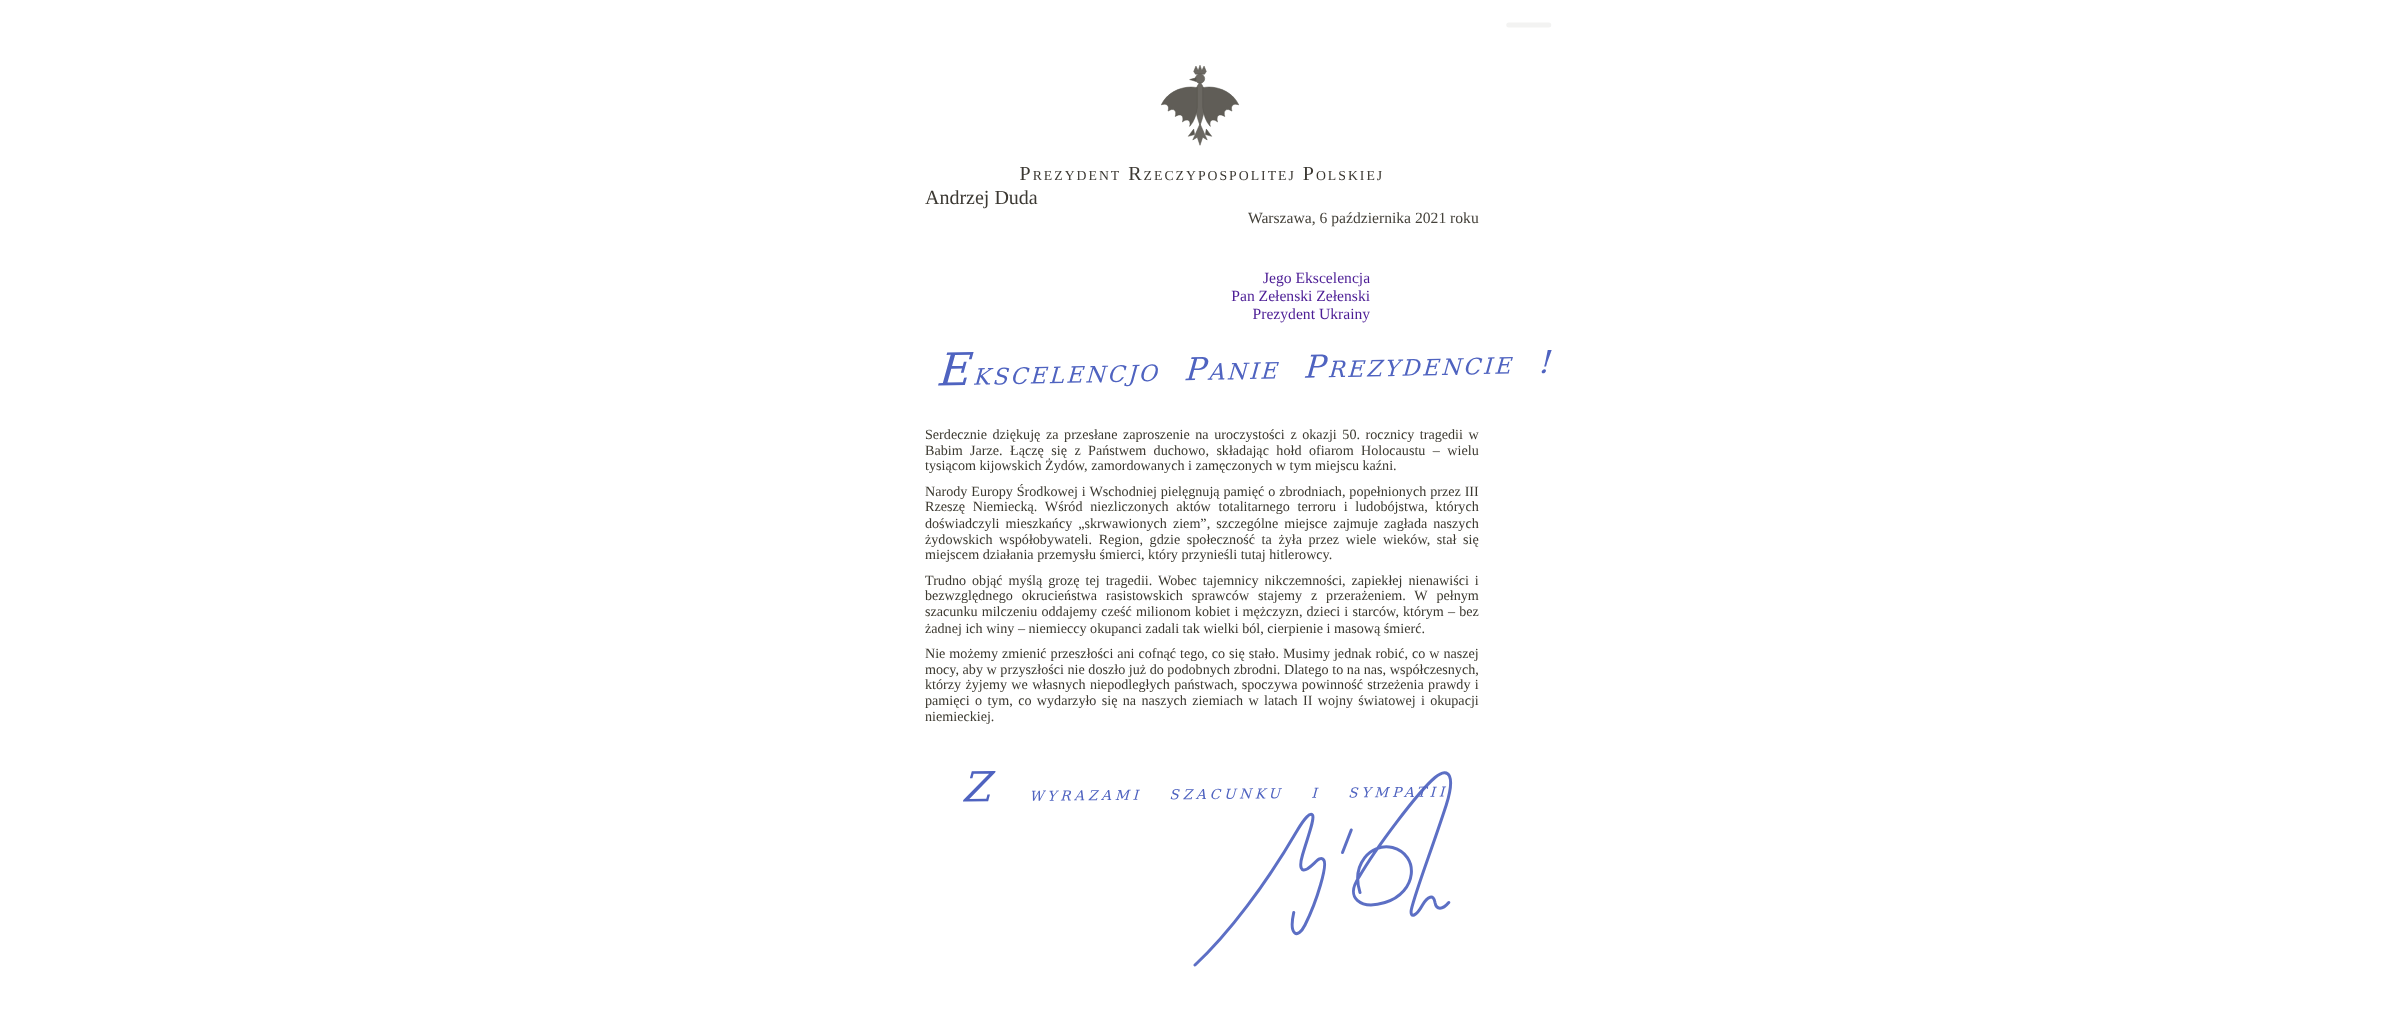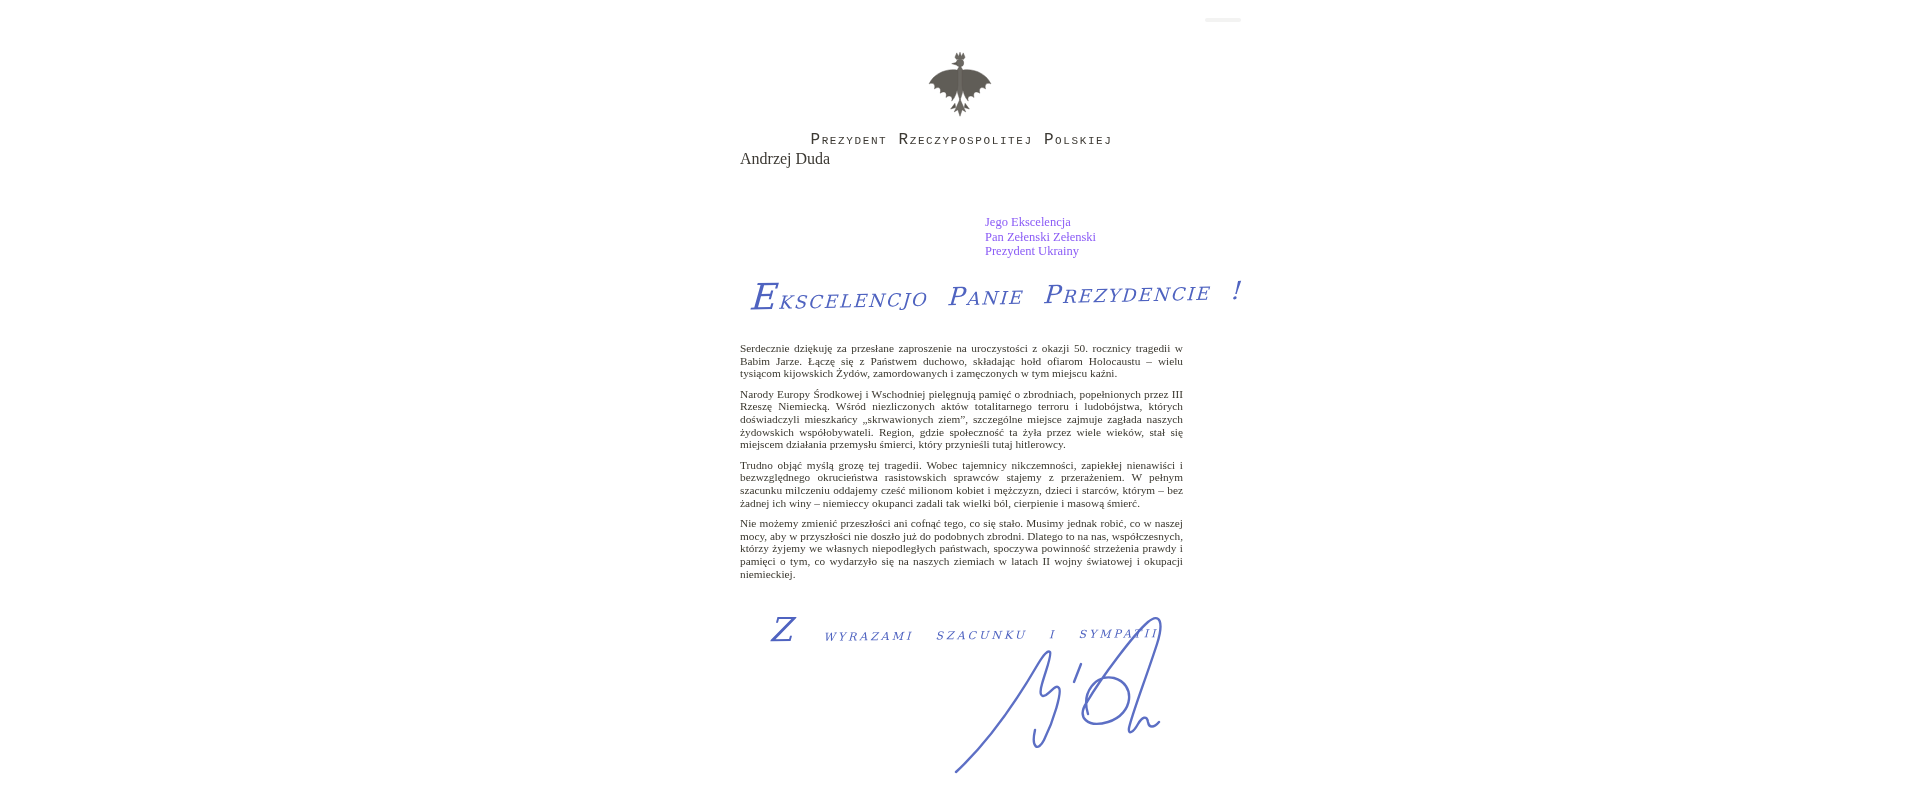--- a/index.html
+++ b/index.html
@@ -20,21 +20,20 @@
   }
   .institution {
     position: absolute;
     left: 740px; top: 131px;
     width: 443px;
     text-align: center;
     font-variant: small-caps;
     font-size: 16px;
     letter-spacing: 1.6px;
     color: #3c3933;
-    font-family: Liberation Mono, monospace;
   }
   .sender-name {
     position: absolute;
     left: 740px; top: 150px;
     width: 443px;
     text-align: left;
     font-size: 16px;
     color: #3c3933;
   }
   .dateline {
@@ -44,21 +43,22 @@
     text-align: right;
     font-size: 12.5px;
     color: #45423b;
   }
   
   .recipient {
     position: absolute;
     left: 985px; top: 215px;
     font-size: 12.5px;
     line-height: 14.5px;
-    color: #8b5cf6;
+    color: #4c1d95;
+    text-align: right;
   }
   
   .hand {
     color: #4f63c0;
     font-family: "DejaVu Serif", serif;
     font-style: italic;
   }
   .salutation {
     position: absolute;
     left: 752px; top: 272px;
@@ -140,20 +140,21 @@
 
       <polygon points="50,68 42,86 47,83 50,92 53,83 58,86" fill="#6b6862"></polygon>
 
       <polygon points="43,74 37,82 44,80" fill="#58554f"></polygon>
       <polygon points="57,74 63,82 56,80" fill="#58554f"></polygon>
     </g>
   </svg>
 
   <div class="institution">Prezydent Rzeczypospolitej Polskiej</div>
   <div class="sender-name">Andrzej Duda</div>
+  <div class="dateline">Warszawa, 6 października 2021 roku</div>
 
   <div class="recipient">
     <div>Jego Ekscelencja</div>
     <div>Pan Zełenski Zełenski</div>
     <div>Prezydent Ukrainy</div>
   </div>
 
   <div class="hand salutation">Ekscelencjo Panie Prezydencie !</div>
 
   <div class="letter-body">

